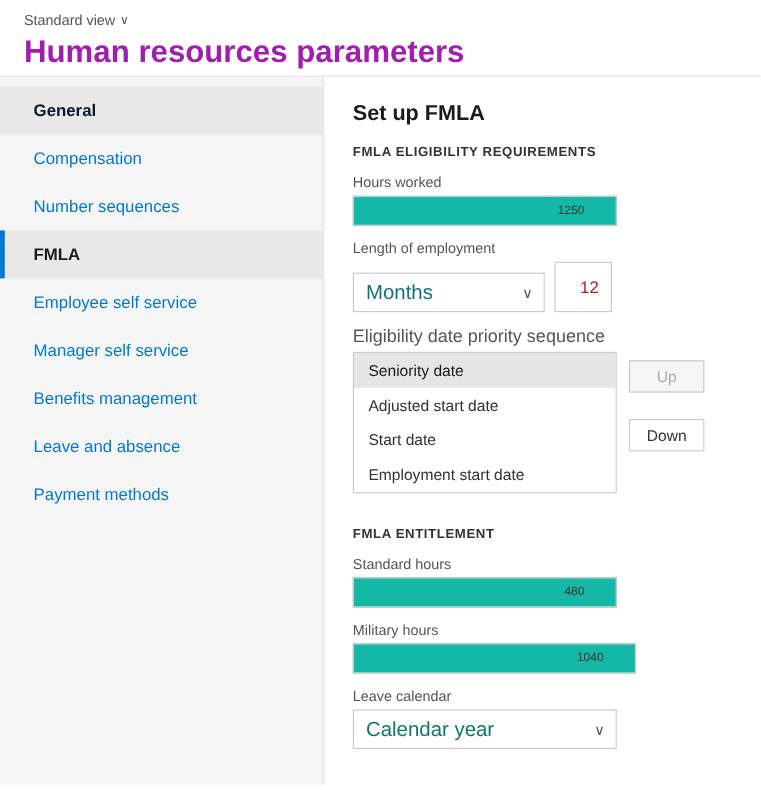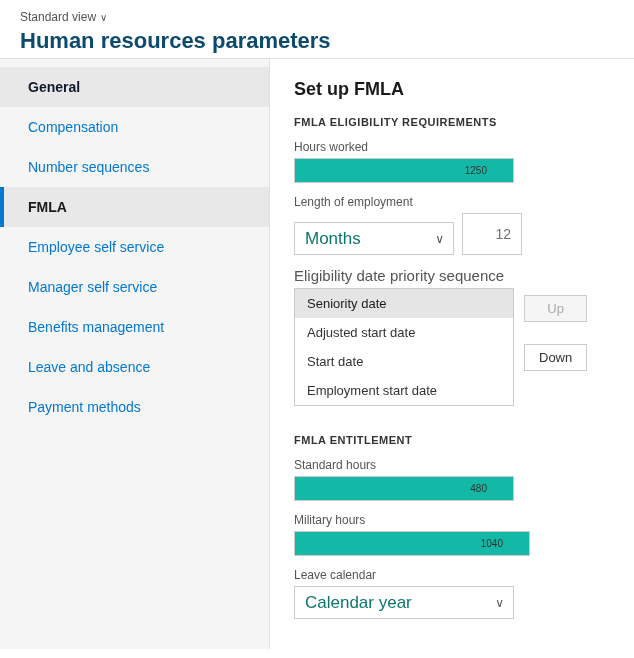--- a/index.html
+++ b/index.html
@@ -26,23 +26,23 @@
       gap: 4px;
       cursor: pointer;
       margin-bottom: 4px;
     }
 
     .standard-view .chevron {
       font-size: 10px;
     }
 
     .page-title {
-      font-size: 22px;
+      font-size: 26px;
       font-weight: 600;
-      color: #0c4a6e;
+      color: #a21caf;
     }
 
     .main-layout {
       display: flex;
       height: calc(658px - 68px);
     }
 
     
     .sidebar {
       width: 270px;
@@ -147,26 +147,26 @@
 
     .dropdown-chevron {
       position: absolute;
       right: 10px;
       pointer-events: none;
       font-size: 12px;
       color: #555;
     }
 
     .small-input {
-      width: 60px;
+      width: 48px;
       border: 1px solid #ccc;
       padding: 12px 10px;
       font-size: 14px;
       text-align: right;
-      color: #737373;
+      color: #b91c1c;
       background: #fff;
       outline: none;
     }
 
     
     .dropdown-list-container {
       position: relative;
       margin-bottom: 12px;
     }
 

